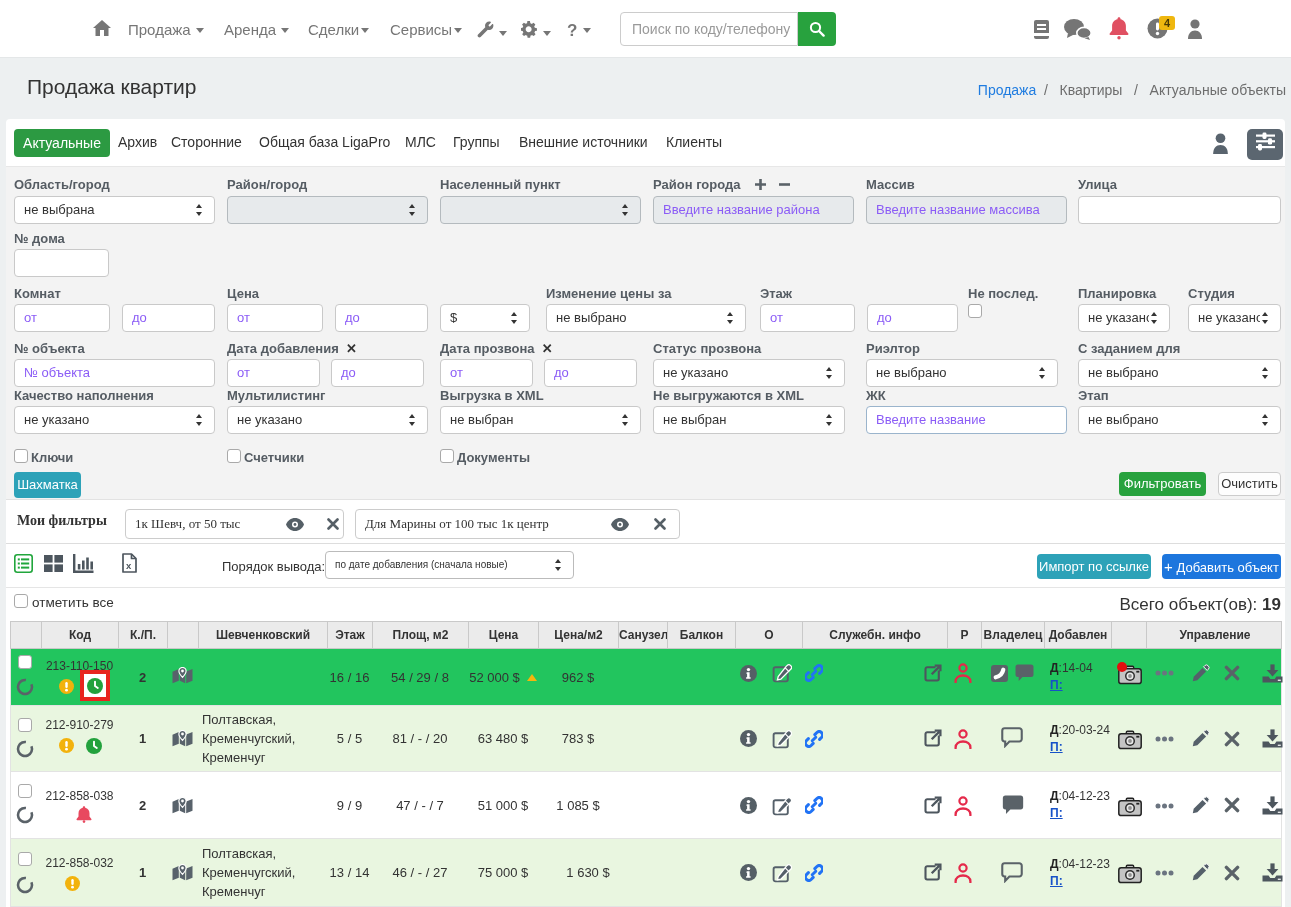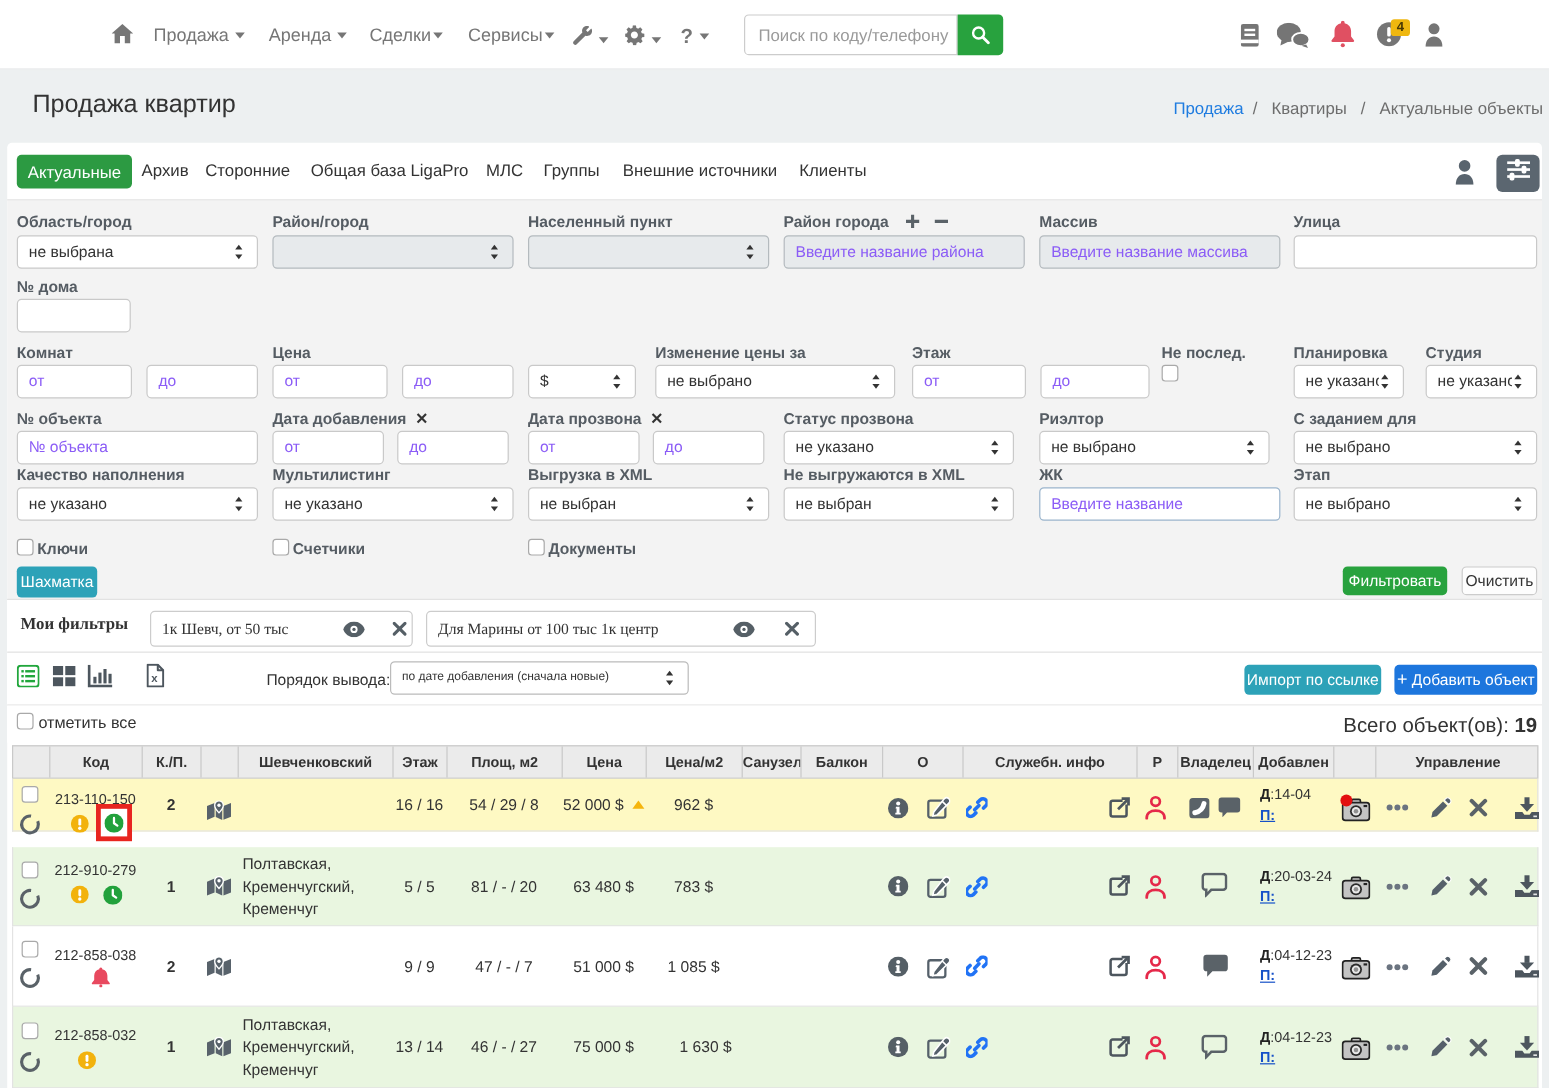--- a/index.html
+++ b/index.html
@@ -310,21 +310,21 @@
   <span class="hc" style="left:724px;width:67px">О</span>
   <span class="hc" style="left:791px;width:145px">Служебн. инфо</span>
   <span class="hc" style="left:936px;width:34px">Р</span>
   <span class="hc" style="left:970px;width:63px">Владелец</span>
   <span class="hc" style="left:1033px;width:67px">Добавлен</span>
   <span class="hc" style="left:1100px;width:35px"></span>
   <span class="hc" style="left:1135px;width:137px">Управление</span>
 </div>
 <div id="tbody">
 
-<div class="trow" style="top:649px;height:44px;background:#fef9c3">
+<div class="trow" style="top:649px;height:57px;background:#22c55e">
   <div class="cb" style="left:7px;top:6px"></div>
   <svg class="icon" style="left:5px;top:29px" width="18" height="18" viewBox="0 0 18 18">
         <circle cx="9" cy="9" r="7" fill="none" stroke="#5a6268" stroke-width="2.6" stroke-dasharray="36.5 7.5" transform="rotate(-23 9 9)"></circle>
       </svg>
   <div class="code" style="top:10px">213-110-150</div>
   <svg class="icon" style="left:48px;top:30px" width="15" height="15" viewBox="0 0 15 15">
         <circle cx="7.5" cy="7.5" r="7.5" fill="#f2b20c"></circle>
         <rect x="6.3" y="3" width="2.4" height="6" rx="1.2" fill="#fff"></rect>
         <circle cx="7.5" cy="11.2" r="1.4" fill="#fff"></circle>
       </svg>

